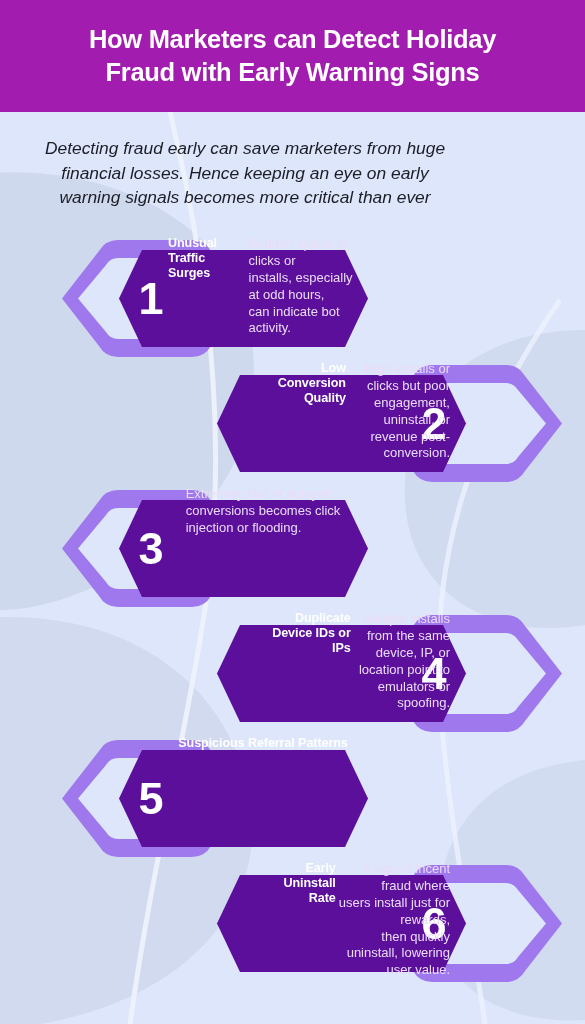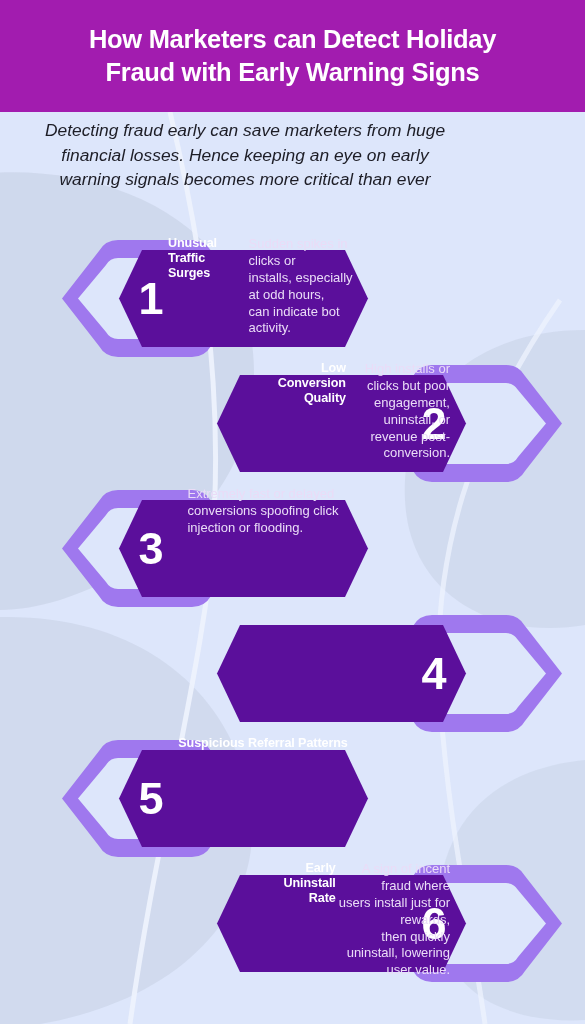--- a/index.html
+++ b/index.html
@@ -49,21 +49,21 @@
     line-height: 1.3;
     text-align: center;
     letter-spacing: -0.3px;
     padding: 0 18px;
     white-space: pre-line;
   }
 
   
   .subtitle {
     position: absolute;
-    top: 118px;
+    top: 136px;
     left: 0;
     width: 488px;
     text-align: center;
     z-index: 5;
   }
   .subtitle-text {
     display: inline-block;
     width: 490px;
     color: #1d1d26;
     font-size: 17.4px;
@@ -202,32 +202,39 @@
 
     <div class="step odd">
       <svg class="step-svg" viewBox="0 0 585 125">
         <path d="M 148 4 L 222 4 A 22 22 0 0 1 241 15 L 278 62.5 L 241 110 A 22 22 0 0 1 222 121 L 148 121 A 22 22 0 0 1 129 110 L 92 62.5 L 129 15 A 22 22 0 0 1 148 4 Z" transform="translate(-30,0)" fill="#9f78ee"></path>
         <path d="M 148 22 L 222 22 A 14 14 0 0 1 234 29 L 262 62.5 L 234 96 A 14 14 0 0 1 222 103 L 148 103 A 14 14 0 0 1 136 96 L 108 62.5 L 136 29 A 14 14 0 0 1 148 22 Z" transform="translate(-30,0)" fill="#dde6fb"></path>
         <path d="M 142 14 L 345 14 L 368 62.5 L 345 111 L 142 111 L 119 62.5 Z" fill="#5b0f9b"></path>
       </svg>
       <div class="step-number">3</div>
       <div class="step-text">
         <div class="step-body">Extremely fast or delayed
-conversions spoofing click
+conversions becomes click
 injection or flooding.</div>
       </div>
     </div>
 
     <div class="step even">
       <svg class="step-svg" viewBox="0 0 585 125">
         <path d="M 148 4 L 222 4 A 22 22 0 0 1 241 15 L 278 62.5 L 241 110 A 22 22 0 0 1 222 121 L 148 121 A 22 22 0 0 1 129 110 L 92 62.5 L 129 15 A 22 22 0 0 1 148 4 Z" transform="translate(284,0)" fill="#9f78ee"></path>
         <path d="M 148 22 L 222 22 A 14 14 0 0 1 234 29 L 262 62.5 L 234 96 A 14 14 0 0 1 222 103 L 148 103 A 14 14 0 0 1 136 96 L 108 62.5 L 136 29 A 14 14 0 0 1 148 22 Z" transform="translate(284,0)" fill="#dde6fb"></path>
         <path d="M 443 14 L 240 14 L 217 62.5 L 240 111 L 443 111 L 466 62.5 Z" fill="#5b0f9b"></path>
       </svg>
       <div class="step-number">4</div>
+      <div class="step-text">
+        <div class="step-title">Duplicate Device
+IDs or IPs</div>
+        <div class="step-body">Multiple installs from the same
+device, IP, or location point to
+emulators or spoofing.</div>
+      </div>
     </div>
 
     <div class="step odd">
       <svg class="step-svg" viewBox="0 0 585 125">
         <path d="M 148 4 L 222 4 A 22 22 0 0 1 241 15 L 278 62.5 L 241 110 A 22 22 0 0 1 222 121 L 148 121 A 22 22 0 0 1 129 110 L 92 62.5 L 129 15 A 22 22 0 0 1 148 4 Z" transform="translate(-30,0)" fill="#9f78ee"></path>
         <path d="M 148 22 L 222 22 A 14 14 0 0 1 234 29 L 262 62.5 L 234 96 A 14 14 0 0 1 222 103 L 148 103 A 14 14 0 0 1 136 96 L 108 62.5 L 136 29 A 14 14 0 0 1 148 22 Z" transform="translate(-30,0)" fill="#dde6fb"></path>
         <path d="M 142 14 L 345 14 L 368 62.5 L 345 111 L 142 111 L 119 62.5 Z" fill="#5b0f9b"></path>
       </svg>
       <div class="step-number">5</div>
       <div class="step-text">

